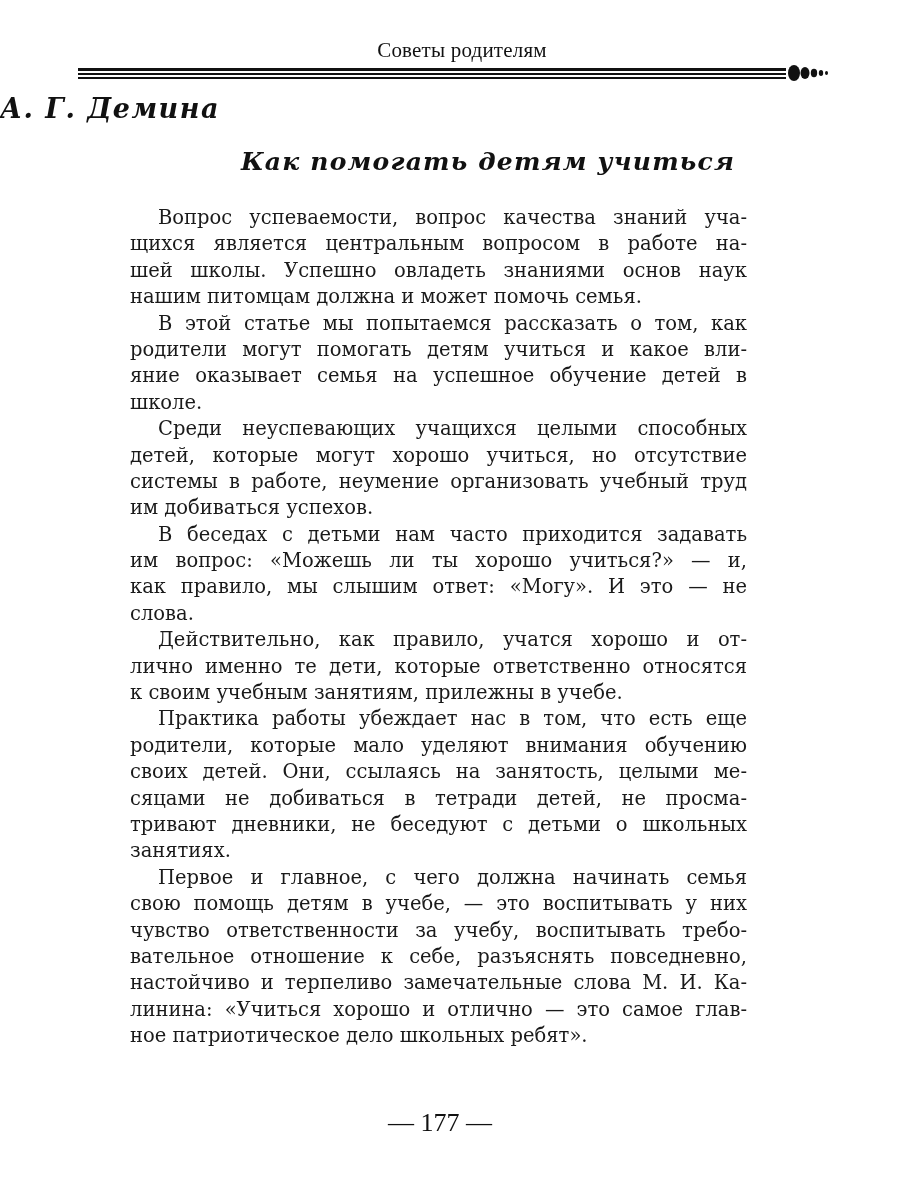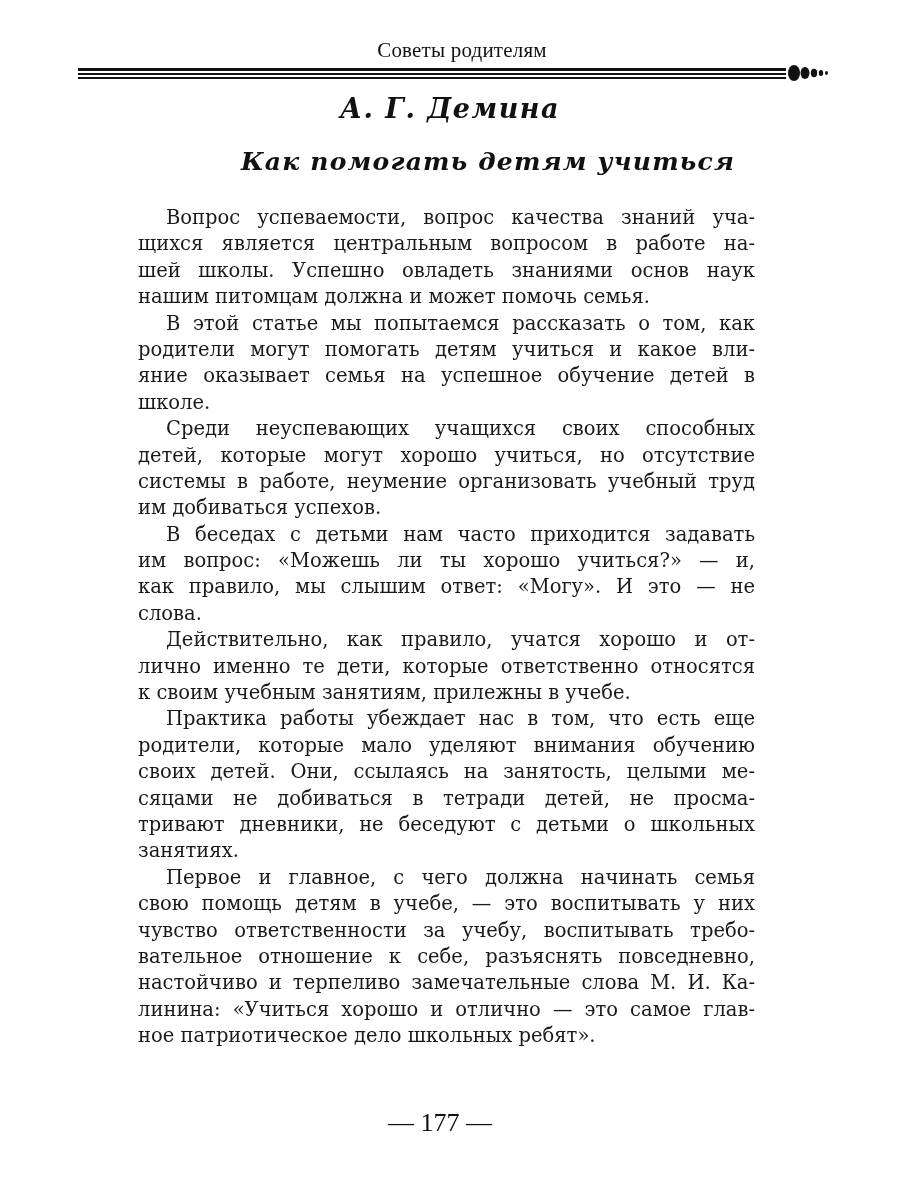--- a/index.html
+++ b/index.html
@@ -9,32 +9,32 @@
     font-family: "Liberation Serif", "DejaVu Serif", serif; font-size: 21px; letter-spacing: 0.2px; color: #111;
   }
   .rule {
     position: absolute; left: 78px; top: 68px; width: 708px; height: 11px;
   }
   .rule .l1 { position: absolute; left: 0; right: 0; top: 0; height: 3px; background: #111; }
   .rule .l2 { position: absolute; left: 0; right: 0; top: 5px; height: 2px; background: #111; }
   .rule .l3 { position: absolute; left: 0; right: 0; top: 9px; height: 2px; background: #111; }
   .dots { position: absolute; left: 786px; top: 63px; width: 50px; height: 20px; }
   .author {
-    position: absolute; left: 0; width: 900px; top: 93px; text-align: center;
+    position: absolute; left: 0; width: 900px; top: 93px; 
     font-family: "DejaVu Serif", "Liberation Serif", serif; font-style: italic; font-weight: bold;
     font-size: 27px; letter-spacing: 1.5px;
   }
   .title {
     position: absolute; left: 0; width: 880px; top: 147px; text-align: center;
     font-family: "DejaVu Serif", "Liberation Serif", serif; font-style: italic; font-weight: bold;
     font-size: 25px; letter-spacing: 1.2px; margin-left: 48px;
   }
   .body-text {
     position: absolute; left: 130px; top: 205px; width: 617px;
-    font-family: "DejaVu Serif", "Liberation Serif", serif; font-size: 19.5px; color: #1a1a1a; margin-left: 8px;
+    font-family: "DejaVu Serif", "Liberation Serif", serif; font-size: 19.5px; color: #1a1a1a;
   }
   .line {
     display: block; height: 26.4px; line-height: 26.4px; white-space: nowrap;
     text-align: justify; text-align-last: justify;
   }
   .line.last { text-align-last: left; }
   .line.indent { padding-left: 28px; }
   .page-number {
     position: absolute; left: 0; width: 880px; top: 1108px; text-align: center;
     font-family: Liberation Serif, serif; font-size: 26px; color: #111;
@@ -68,21 +68,21 @@
       <span class="line">шей школы. Успешно овладеть знаниями основ наук</span>
       <span class="line last">нашим питомцам должна и может помочь семья.</span>
     </div>
     <div>
       <span class="line indent">В этой статье мы попытаемся рассказать о том, как</span>
       <span class="line">родители могут помогать детям учиться и какое вли-</span>
       <span class="line">яние оказывает семья на успешное обучение детей в</span>
       <span class="line last">школе.</span>
     </div>
     <div>
-      <span class="line indent">Среди неуспевающих учащихся своих способных</span>
+      <span class="line indent">Среди неуспевающих учащихся целыми способных</span>
       <span class="line">детей, которые могут хорошо учиться, но отсутствие</span>
       <span class="line">системы в работе, неумение организовать учебный труд</span>
       <span class="line last">им добиваться успехов.</span>
     </div>
     <div>
       <span class="line indent">В беседах с детьми нам часто приходится задавать</span>
       <span class="line">им вопрос: «Можешь ли ты хорошо учиться?» — и,</span>
       <span class="line">как правило, мы слышим ответ: «Могу». И это — не</span>
       <span class="line last">слова.</span>
     </div>

